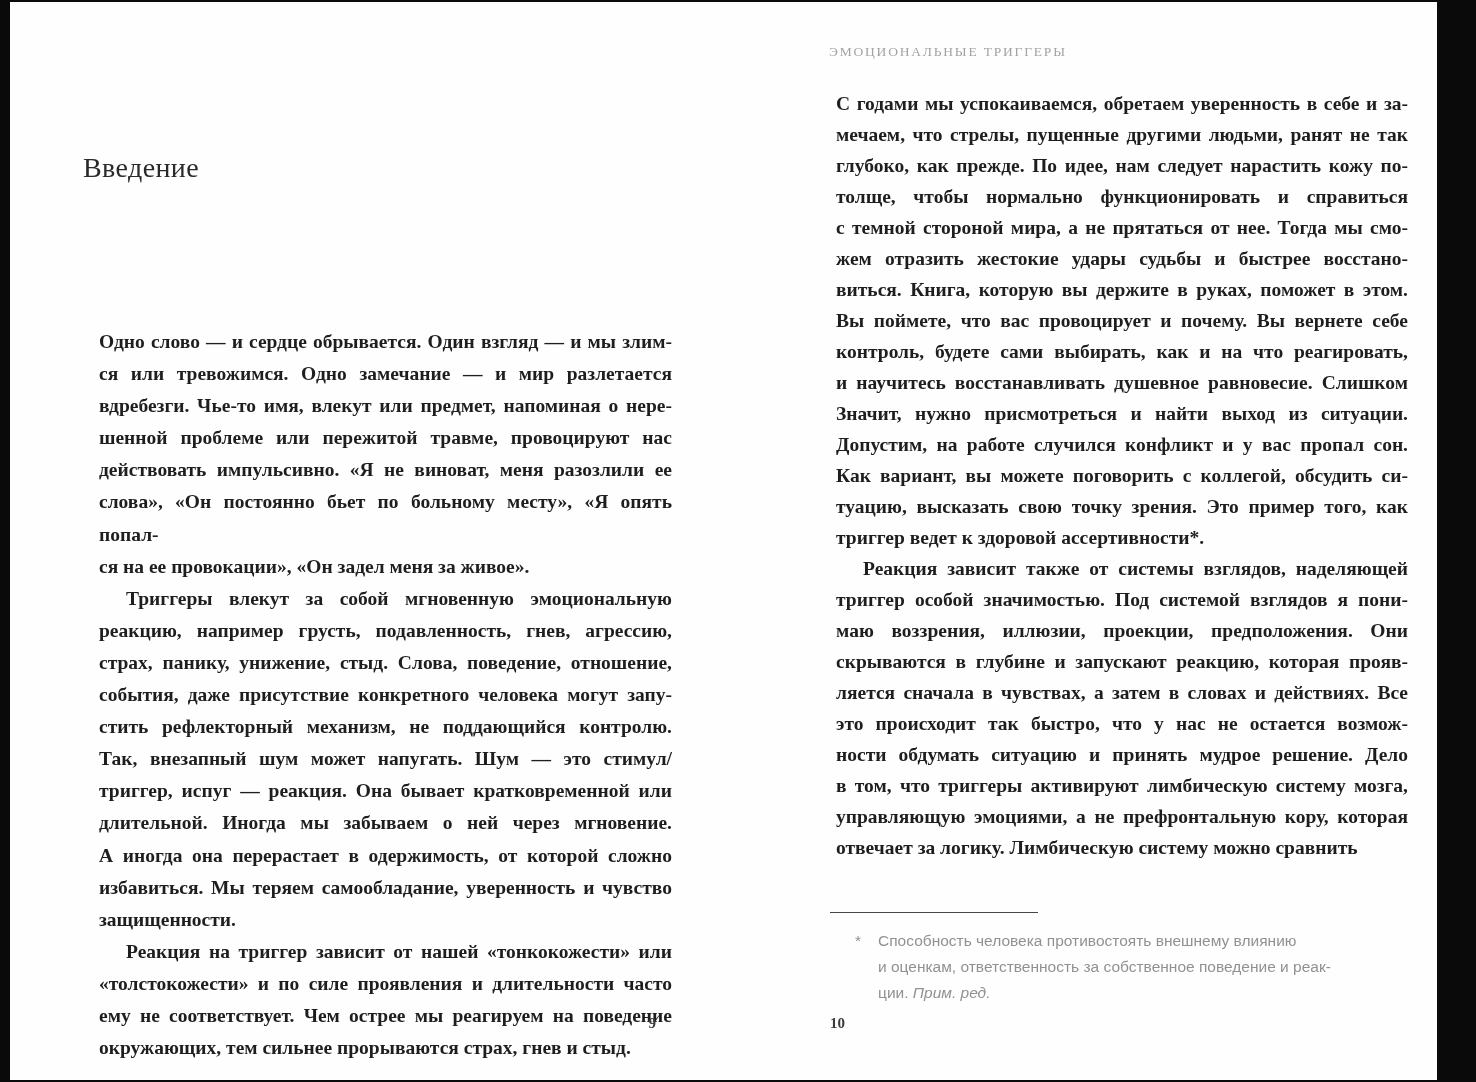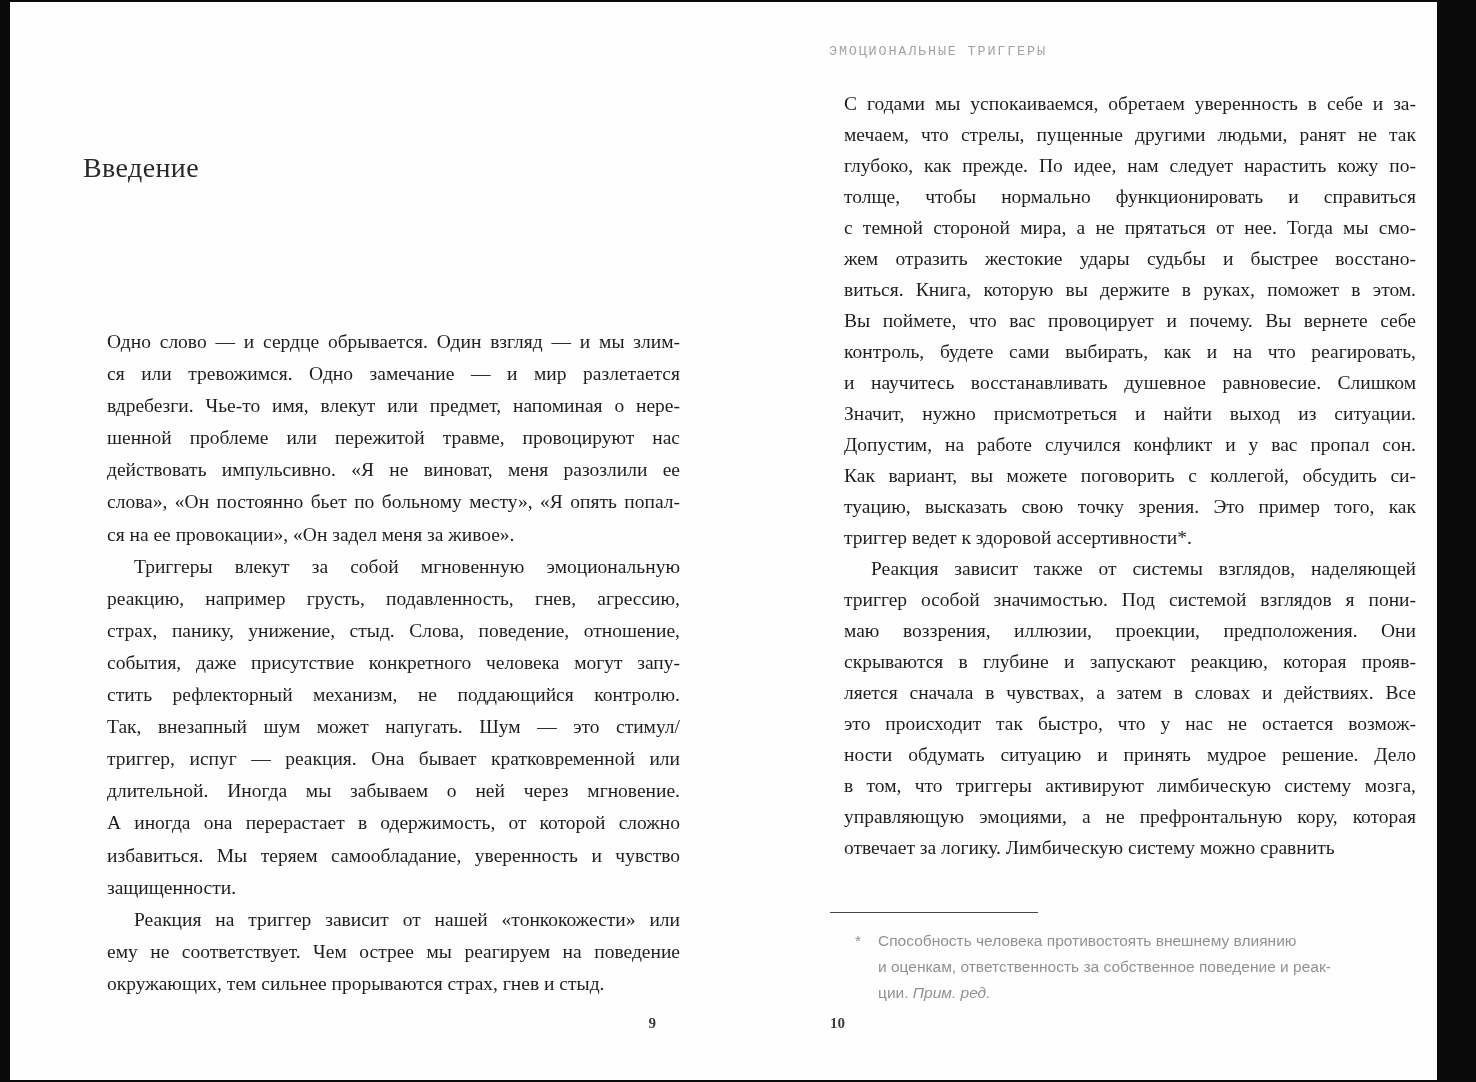--- a/index.html
+++ b/index.html
@@ -6,29 +6,29 @@
   html,body { width:1476px; height:1082px; }
   body { background:#000; font-family:"Liberation Serif", serif; }
   .stage { position:relative; width:1476px; height:1082px; background:#0a0a0a; overflow:hidden; }
   .spread { position:absolute; left:10px; right:39px; top:2px; bottom:2px; background:#fefefe; }
   .page { position:absolute; top:0; height:100%; }
   .page.left  { left:73px;  width:573px; }
   .page.right { left:818px; width:572px; }
 
   .title { position:absolute; top:150px; left:0; font-size:28px; font-weight:500; color:#2a2a2a; letter-spacing:0.4px; }
 
-  .body { position:absolute; left:16px; width:100%; color:#1e1e1e; font-size:19.5px; }
+  .body { position:absolute; left:8px; width:100%; color:#1e1e1e; font-size:19.5px;font-weight:bold; }
   .page.left  .body { top:324px; line-height:32.1px;margin-left:8px; }
   .page.right .body { top:86px;  line-height:31px; }
 
   .line { text-align:justify; text-align-last:justify; }
   .line.last { text-align-last:left; }
   .para.indent .line.first { padding-left:27px; }
 
-  .running-header { position:absolute; top:42px; left:1px; font-family:Liberation Mono, monospace; font-size:13.5px; letter-spacing:1.8px; color:#a3a3a3; }
+  .running-header { position:absolute; top:42px; left:1px; font-family:Liberation Serif, serif; font-size:13.5px; letter-spacing:1.8px; color:#a3a3a3; }
 
   .footnote-rule { position:absolute; top:910px; left:2px; width:208px; border-top:1px solid #474747; }
   .footnote { position:absolute; top:926px; left:27px; right:34px; display:flex; font-family:"Liberation Sans", sans-serif; font-size:15.5px; line-height:26px; color:#919191; }
   .fn-marker { width:23px; flex:none; }
   .fn-lines { flex:1; }
 
   .pagenum { position:absolute; top:1013px; font-size:15px; font-weight:600; color:#3c3c3c; font-family:"Liberation Serif", serif; }
   .pagenum-left  { right:0; }
   .pagenum-right { left:2px; }
 </style>
@@ -58,20 +58,21 @@
             <div class="line">стить рефлекторный механизм, не поддающийся контролю.</div>
             <div class="line">Так, внезапный шум может напугать. Шум — это стимул/</div>
             <div class="line">триггер, испуг — реакция. Она бывает кратковременной или</div>
             <div class="line">длительной. Иногда мы забываем о ней через мгновение.</div>
             <div class="line">А иногда она перерастает в одержимость, от которой сложно</div>
             <div class="line">избавиться. Мы теряем самообладание, уверенность и чувство</div>
             <div class="line last">защищенности.</div>
           </div>
           <div class="para indent">
             <div class="line first">Реакция на триггер зависит от нашей «тонкокожести» или</div>
+            <div class="line">«толстокожести» и по силе проявления и длительности часто</div>
             <div class="line">ему не соответствует. Чем острее мы реагируем на поведение</div>
             <div class="line last">окружающих, тем сильнее прорываются страх, гнев и стыд.</div>
           </div>
         </div>
       <div class="pagenum pagenum-left">9</div>
     </section>
 
     <section class="page right">
       <div class="running-header">ЭМОЦИОНАЛЬНЫЕ ТРИГГЕРЫ</div>
       <div class="body">

